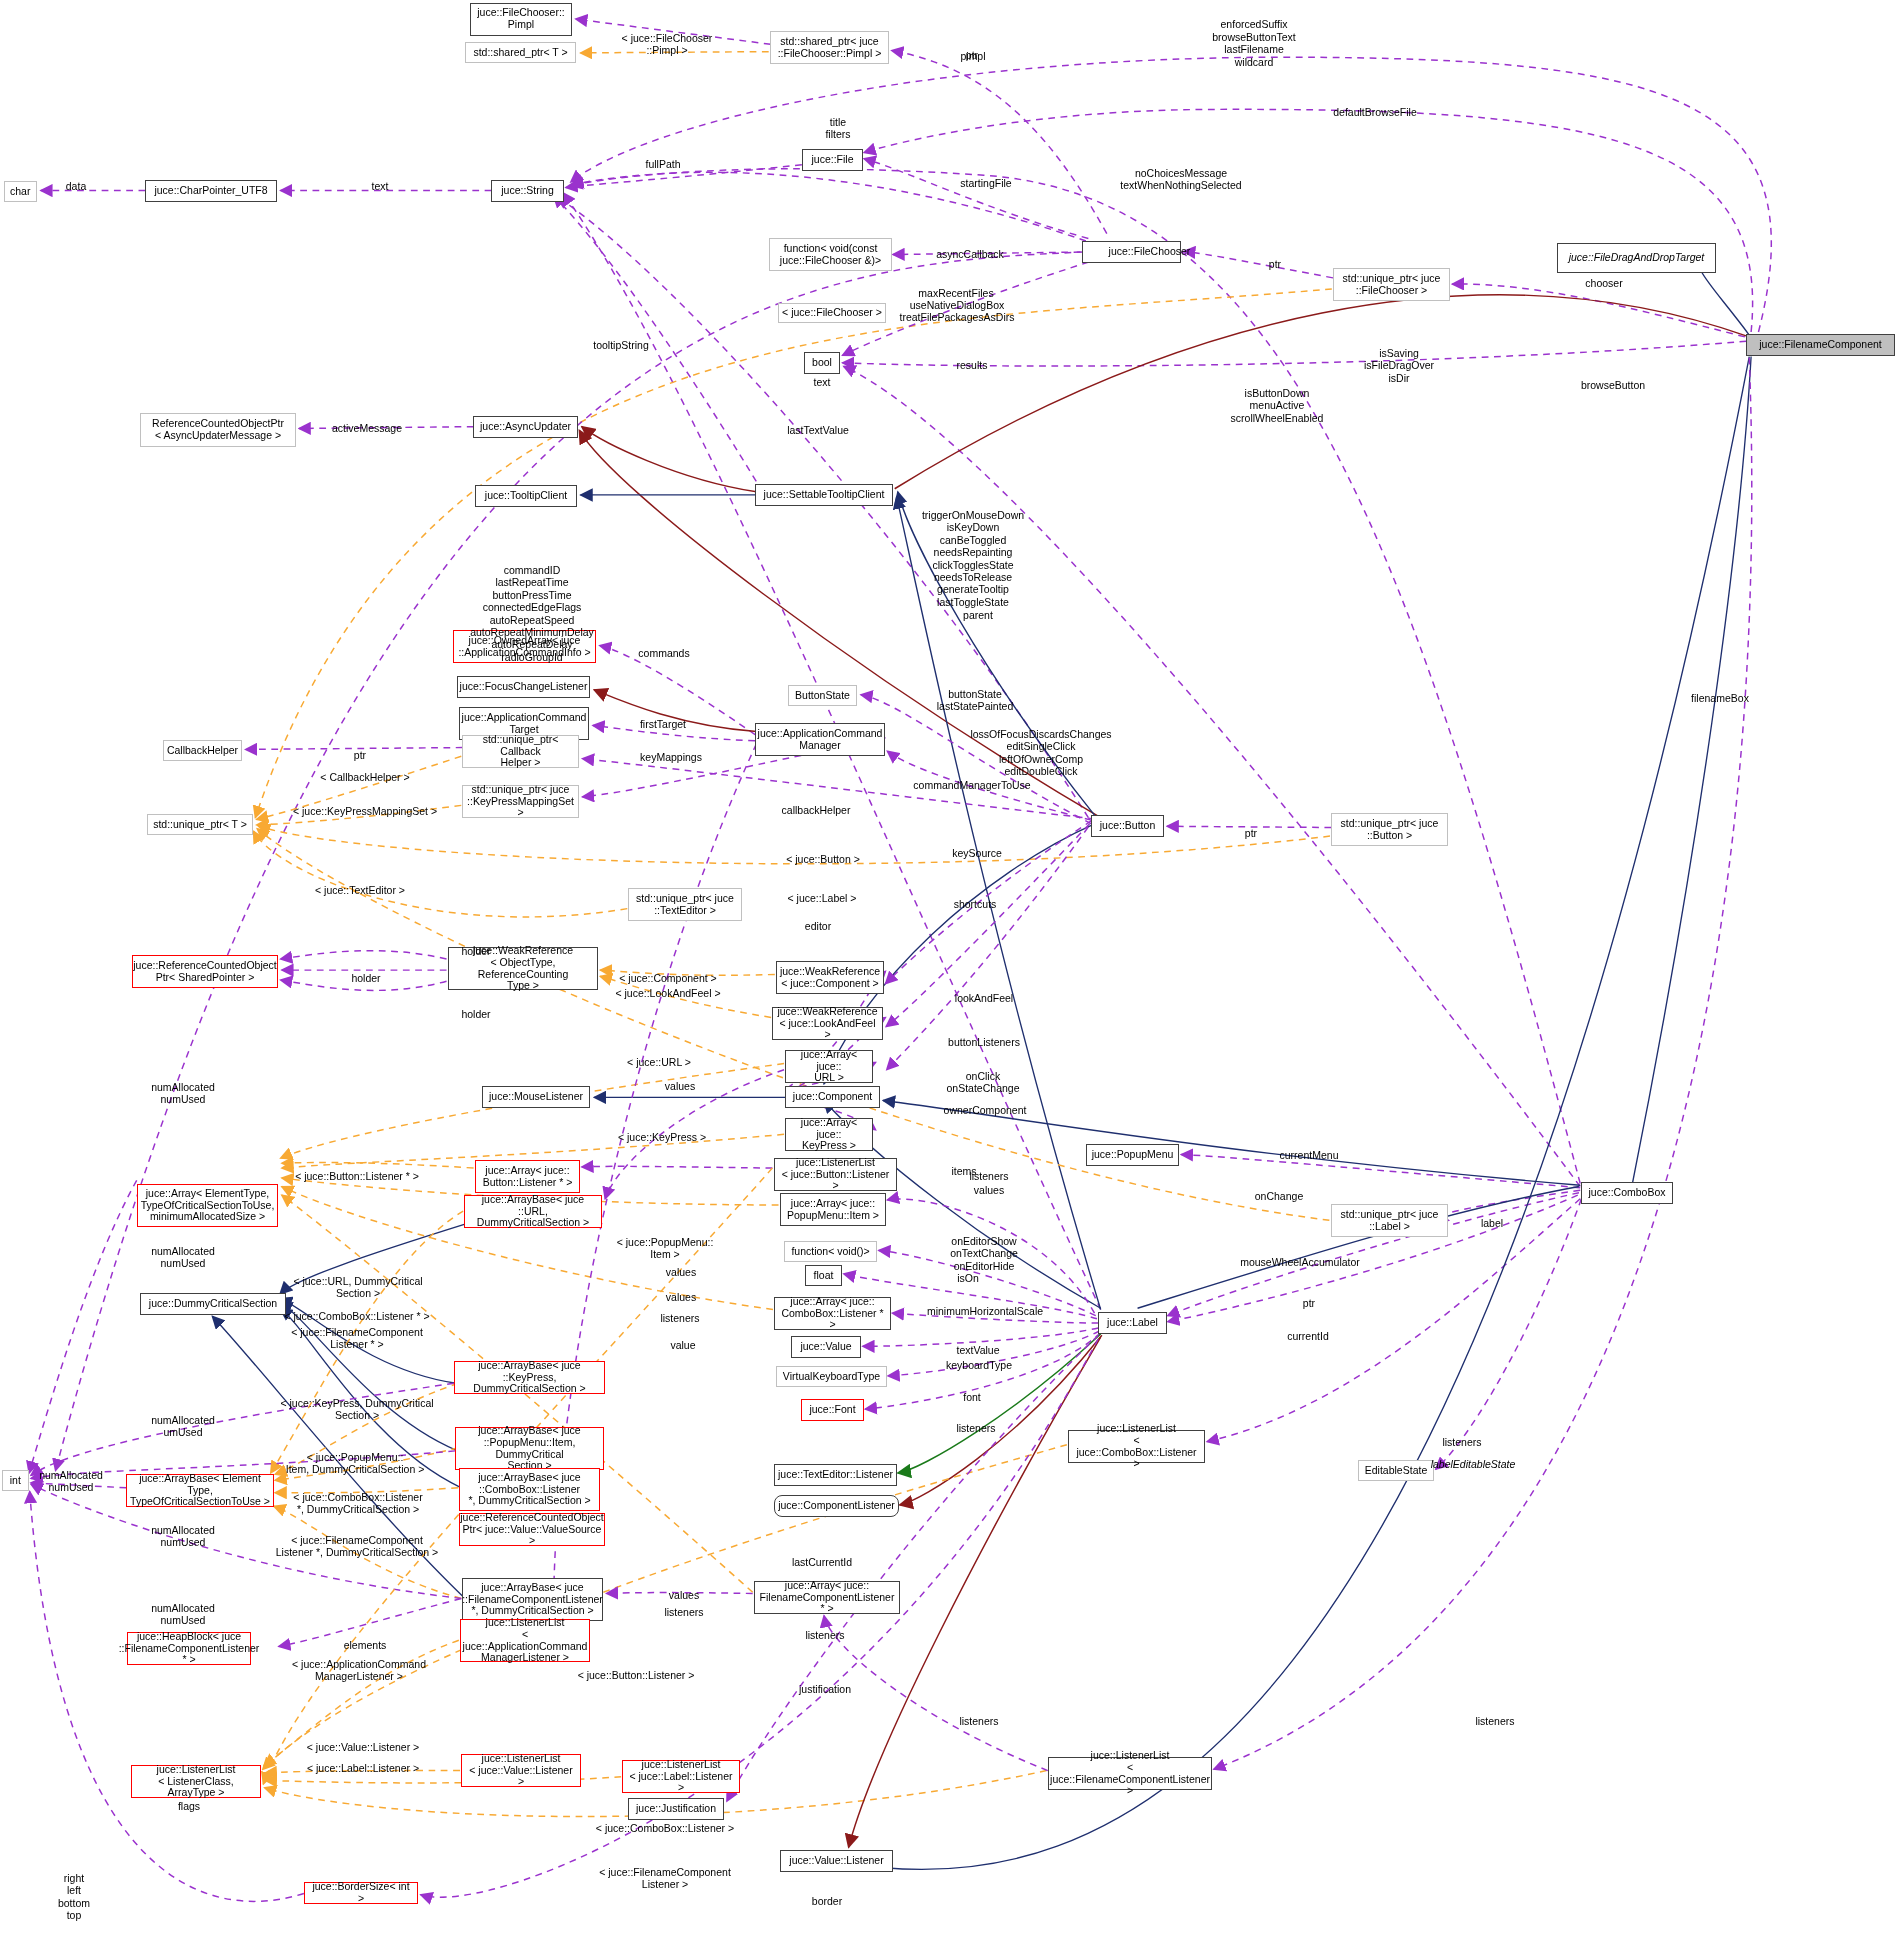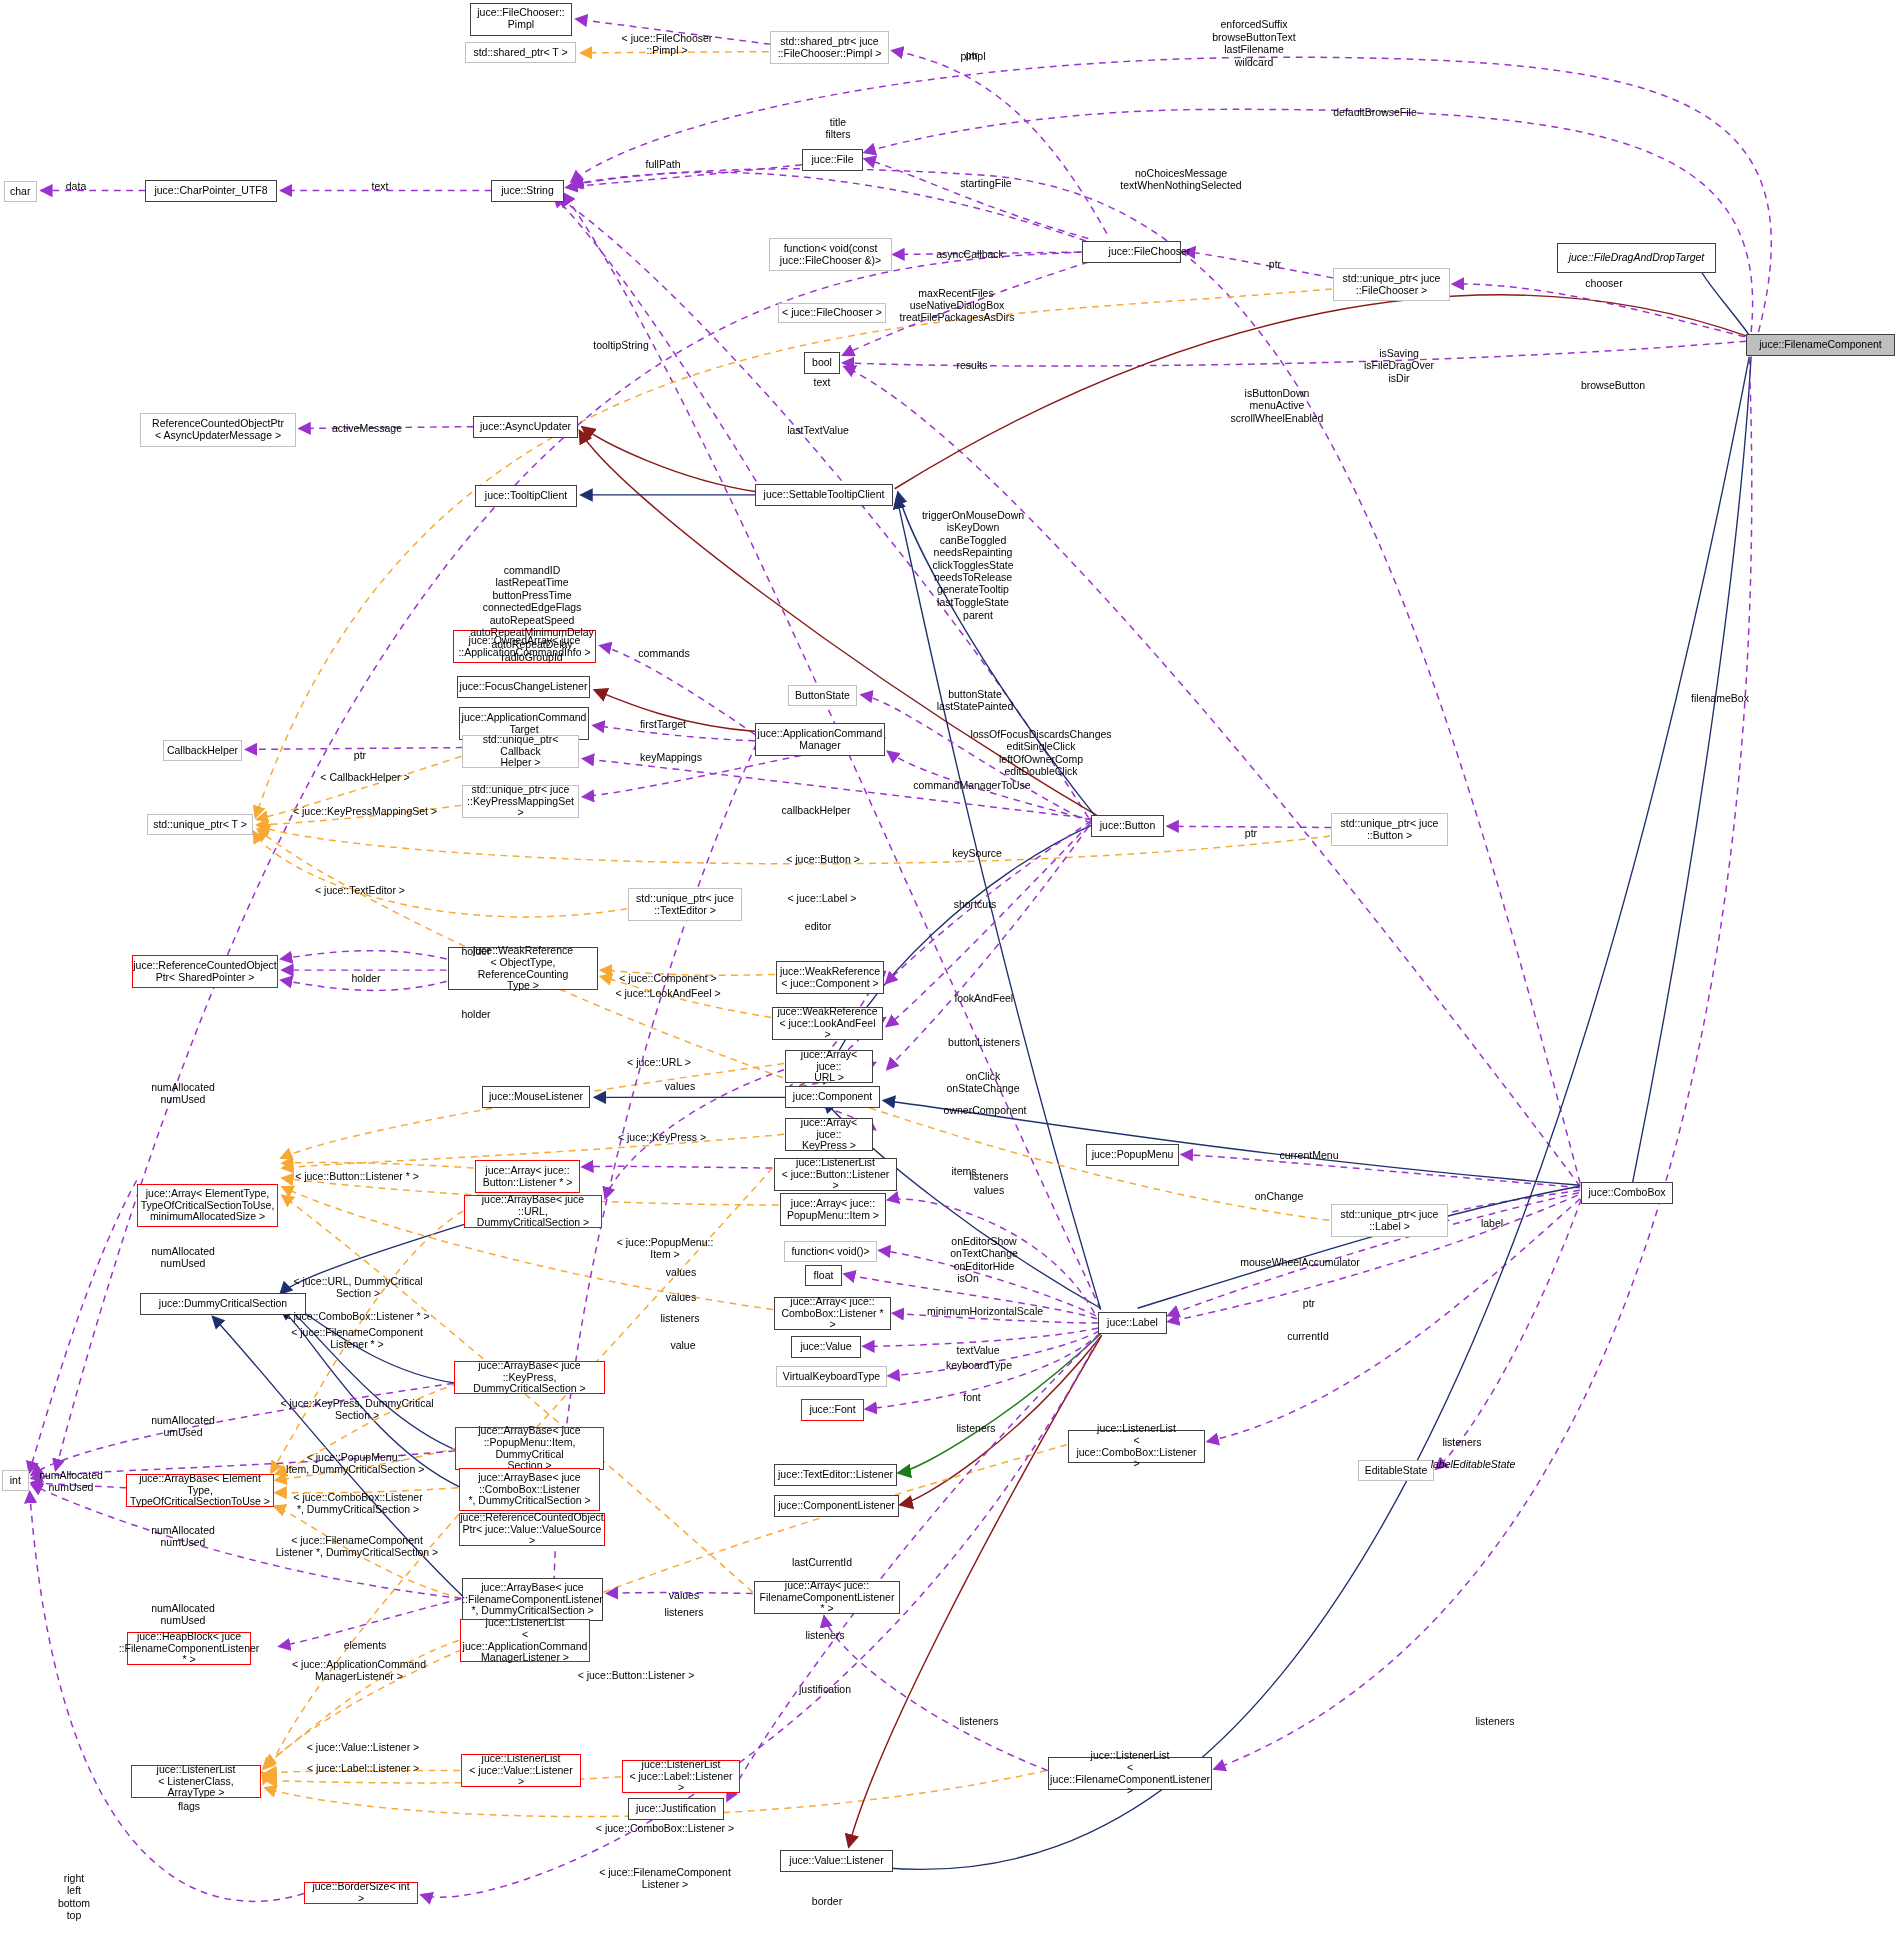--- a/index.html
+++ b/index.html
@@ -304,21 +304,21 @@
       <div class="node n-solid" style="left: 774px; top: 1158px; width: 123px; height: 33px;">juce::ListenerList
 &lt; juce::Button::Listener &gt;</div>
       <div class="node n-red" style="left: 464px; top: 1195px; width: 138px; height: 33px;">juce::ArrayBase&lt; juce
 ::URL, DummyCriticalSection &gt;</div>
       <div class="node n-solid" style="left: 780px; top: 1193px; width: 106px; height: 33px;">juce::Array&lt; juce::
 PopupMenu::Item &gt;</div>
       <div class="node n-solid" style="left: 1581px; top: 1182px; width: 92px; height: 22px;">juce::ComboBox</div>
       <div class="node n-light" style="left: 784px; top: 1241px; width: 93px; height: 21px;">function&lt; void()&gt;</div>
       <div class="node n-light" style="left: 1331px; top: 1204px; width: 117px; height: 33px;">std::unique_ptr&lt; juce
 ::Label &gt;</div>
-      <div class="node n-solid" style="left: 140px; top: 1293px; width: 166px; height: 22px;">juce::DummyCriticalSection</div>
+      <div class="node n-solid" style="left: 140px; top: 1293px; width: 146px; height: 22px;">juce::DummyCriticalSection</div>
       <div class="node n-solid" style="left: 805px; top: 1265px; width: 37px; height: 21px;">float</div>
       <div class="node n-solid" style="left: 774px; top: 1297px; width: 117px; height: 33px;">juce::Array&lt; juce::
 ComboBox::Listener * &gt;</div>
       <div class="node n-solid" style="left: 1098px; top: 1312px; width: 69px; height: 22px;">juce::Label</div>
       <div class="node n-solid" style="left: 791px; top: 1336px; width: 70px; height: 22px;">juce::Value</div>
       <div class="node n-light" style="left: 776px; top: 1366px; width: 111px; height: 21px;">VirtualKeyboardType</div>
       <div class="node n-red" style="left: 454px; top: 1361px; width: 151px; height: 33px;">juce::ArrayBase&lt; juce
 ::KeyPress, DummyCriticalSection &gt;</div>
       <div class="node n-red" style="left: 801px; top: 1399px; width: 63px; height: 22px;">juce::Font</div>
       <div class="node n-red" style="left: 455px; top: 1427px; width: 149px; height: 43px;">juce::ArrayBase&lt; juce
@@ -328,21 +328,21 @@
 &lt; juce::ComboBox::Listener &gt;</div>
       <div class="node n-red" style="left: 126px; top: 1474px; width: 148px; height: 33px;">juce::ArrayBase&lt; Element
 Type, TypeOfCriticalSectionToUse &gt;</div>
       <div class="node n-red" style="left: 459px; top: 1468px; width: 141px; height: 43px;">juce::ArrayBase&lt; juce
 ::ComboBox::Listener
 *, DummyCriticalSection &gt;</div>
       <div class="node n-light" style="left: 1358px; top: 1460px; width: 76px; height: 21px;">EditableState</div>
       <div class="node n-solid" style="left: 774px; top: 1464px; width: 123px; height: 22px;">juce::TextEditor::Listener</div>
       <div class="node n-red" style="left: 459px; top: 1513px; width: 146px; height: 33px;">juce::ReferenceCountedObject
 Ptr&lt; juce::Value::ValueSource &gt;</div>
-      <div class="node n-solid" style="left: 774px; top: 1495px; width: 125px; height: 22px;">juce::ComponentListener</div>
+      <div class="node n-solid" style="left: 774px; top: 1495px; width: 125px; height: 22px; border-radius: 8px;">juce::ComponentListener</div>
       <div class="node n-light" style="left: 1.8px; top: 1470px; width: 27px; height: 21px;">int</div>
       <div class="node n-solid" style="left: 462px; top: 1578px; width: 141px; height: 43px;">juce::ArrayBase&lt; juce
 ::FilenameComponentListener
 *, DummyCriticalSection &gt;</div>
       <div class="node n-solid" style="left: 754px; top: 1581px; width: 146px; height: 33px;">juce::Array&lt; juce::
 FilenameComponentListener * &gt;</div>
       <div class="node n-red" style="left: 460px; top: 1619px; width: 130px; height: 43px;">juce::ListenerList
 &lt; juce::ApplicationCommand
 ManagerListener &gt;</div>
       <div class="node n-red" style="left: 127px; top: 1632px; width: 124px; height: 33px;">juce::HeapBlock&lt; juce

